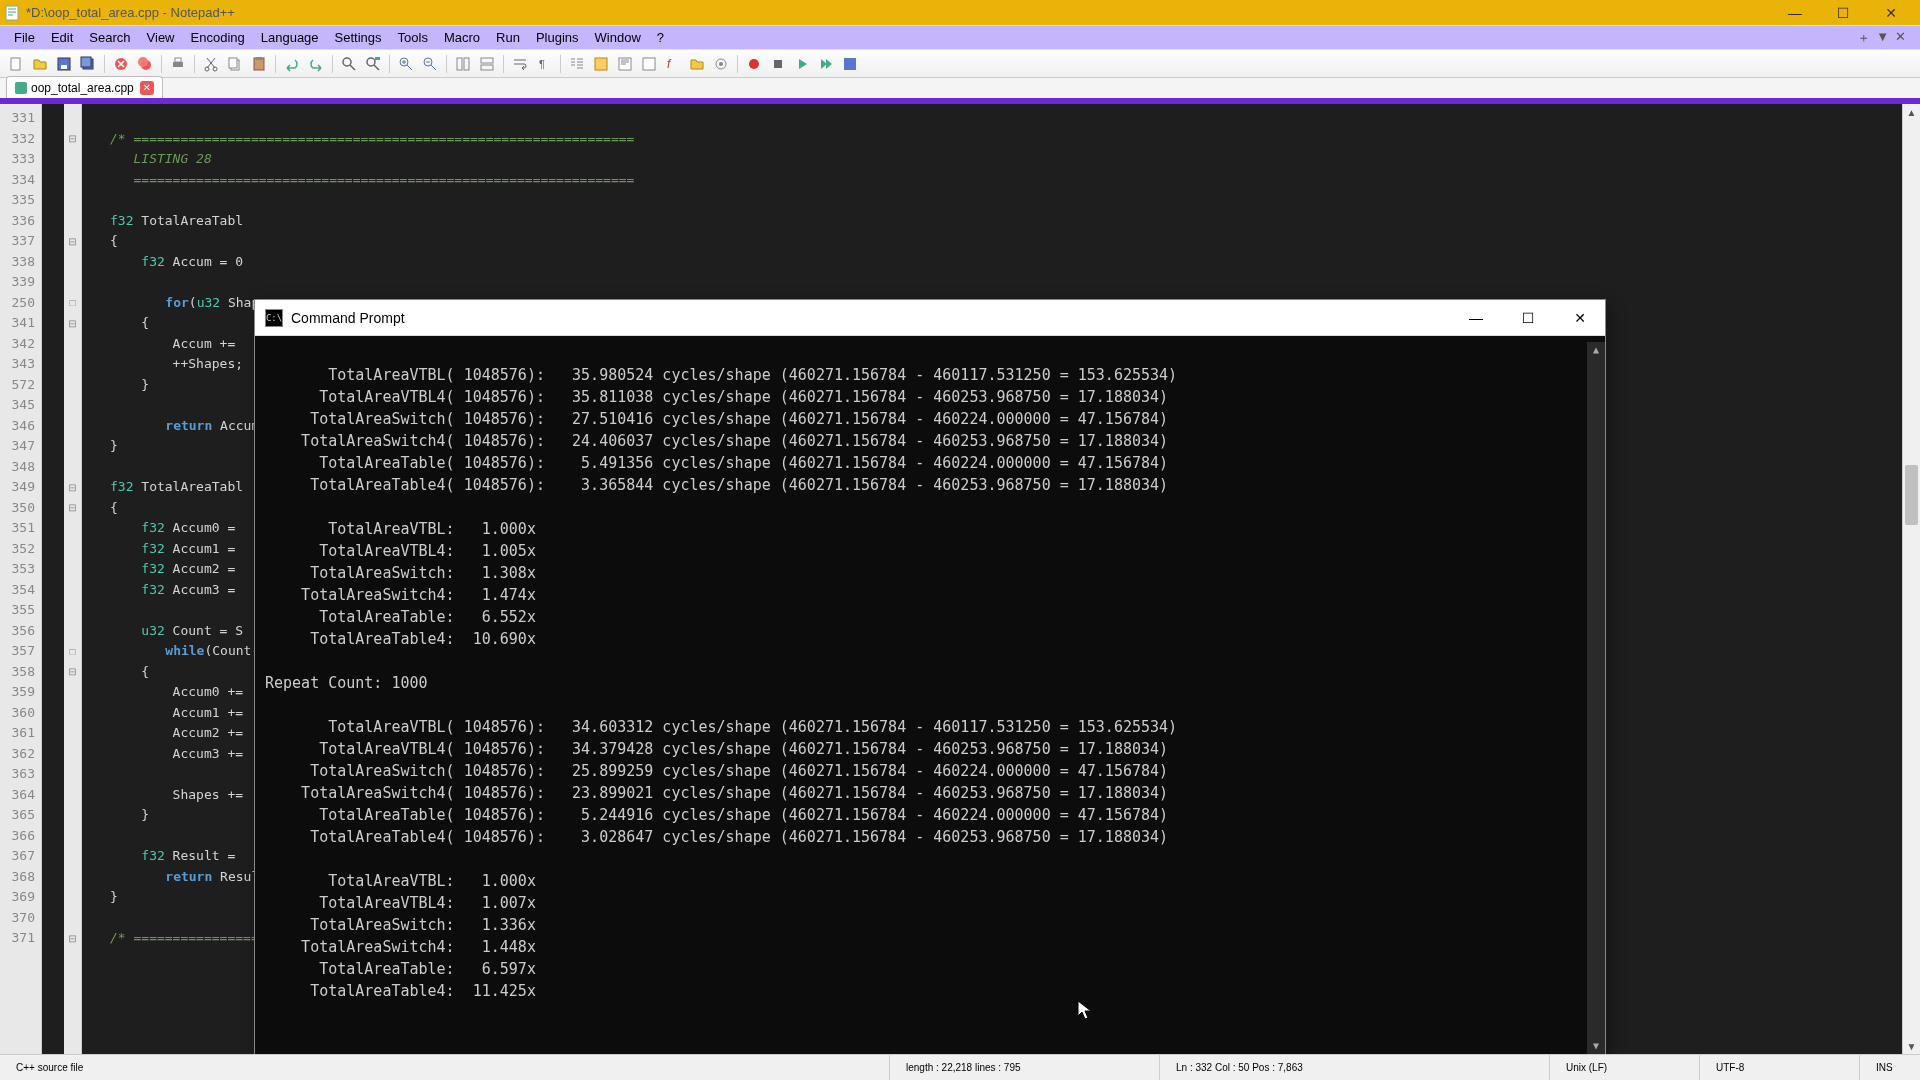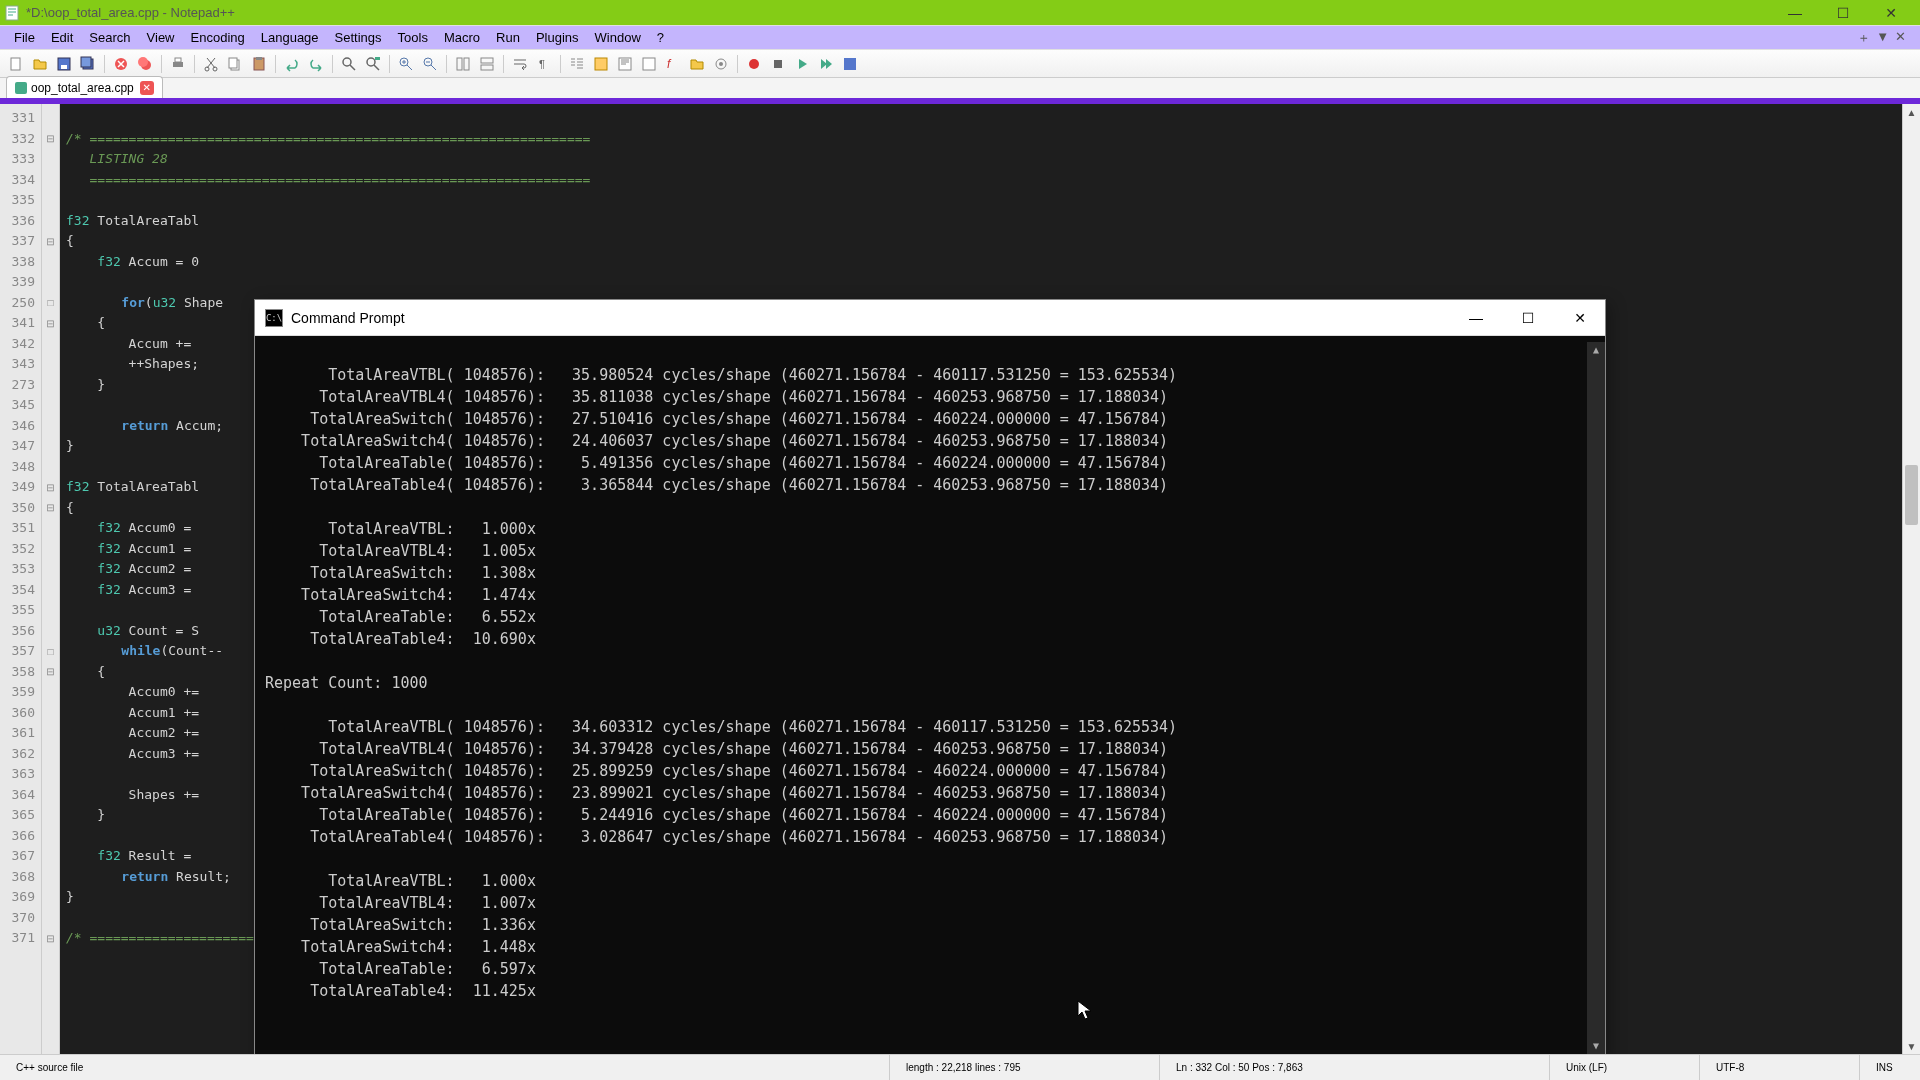--- a/index.html
+++ b/index.html
@@ -1,18 +1,18 @@
 <!DOCTYPE html>
 <html><head>
 <meta charset="utf-8">
 <style>
 * { margin: 0; padding: 0; box-sizing: border-box; }
 body { font-family: 'Segoe UI', Tahoma, sans-serif; font-size: 12px; background: #fff; overflow: hidden; width: 1920px; height: 1080px; }
 
-.title-bar { height: 26px; display: flex; align-items: center; padding: 0 4px; background: #84cc16; border-bottom: 1px solid #e0e0e0; }
+.title-bar { height: 26px; display: flex; align-items: center; padding: 0 4px; background: #eab308; border-bottom: 1px solid #e0e0e0; }
 .title-bar .app-icon { width: 16px; height: 16px; margin-right: 6px; }
 .title-text { flex: 1; font-size: 13px; color: #555; }
 .window-controls { display: flex; gap: 18px; padding-right: 10px; }
 .window-controls span { font-size: 14px; color: #333; cursor: default; width: 30px; text-align: center; }
 
 .menu-bar { height: 24px; display: flex; align-items: center; padding: 0 6px; background: #c4b5fd; border-bottom: 1px solid #e0e0e0; }
 .menu-bar .menu-item { padding: 2px 8px; font-size: 13px; color: #000; }
 .menu-bar .spacer { flex: 1; }
 .menu-bar .right-icons { display: flex; gap: 6px; padding-right: 8px; }
 .menu-bar .right-icons span { font-size: 13px; color: #555; }
@@ -20,21 +20,21 @@
 .toolbar { height: 28px; display: flex; align-items: center; padding: 0 6px; gap: 4px; background: linear-gradient(#fdfdfd,#f0f0f0); border-bottom: 1px solid #ccc; }
 .tool-btn { width: 20px; height: 20px; display: flex; align-items: center; justify-content: center; }
 .tool-sep { width: 1px; height: 18px; background: #ccc; margin: 0 2px; }
 .tool-btn svg { width: 16px; height: 16px; }
 
 .tab-bar { height: 26px; display: flex; align-items: flex-end; padding: 0 6px; background: #f4f4f4; border-bottom: 6px solid #6d28d9; }
 .tab { display: flex; align-items: center; height: 22px; padding: 0 8px; background: #fff; border: 1px solid #bbb; border-bottom: none; border-radius: 4px 4px 0 0; font-size: 12px; }
 .tab .tab-icon { width: 12px; height: 12px; margin-right: 4px; background: #4a8; border-radius: 2px; }
 .tab .close-tab { margin-left: 6px; width: 14px; height: 14px; display: flex; align-items: center; justify-content: center; background: #e55; color: #fff; border-radius: 3px; font-size: 10px; line-height: 1; }
 
-.editor-area { position: relative; height: calc(100% - 26px - 24px - 28px - 26px - 26px); background: #1e1e1e; display: flex; overflow: hidden; }
+.editor-area { position: relative; height: calc(100% - 26px - 24px - 28px - 26px - 26px); background: #1e1e1e; display: flex; overflow: hidden; gap: 22px; }
 .gutter { width: 42px; background: #e8e8e8; color: #888; font-family: Consolas, monospace; font-size: 13px; text-align: right; padding: 4px 6px 0 0; line-height: 20.5px; border-right: 1px solid #ccc; }
 .gutter div { height: 20.5px; }
 .fold { width: 18px; background: #e8e8e8; border-right: 1px solid #ccc; padding-top: 4px; }
 .fold div { height: 20.5px; display: flex; align-items: center; justify-content: center; color: #888; font-size: 10px; }
 .code { flex: 1; font-family: Consolas, monospace; font-size: 13px; padding: 4px 0 0 6px; line-height: 20.5px; color: #d4d4d4; white-space: pre; overflow: hidden; }
 .code .line { height: 20.5px; }
 .kw { color: #569cd6; font-weight: bold; margin-left: 24px; }
 .type { color: #4ec9b0; }
 .comment { color: #6a9955; font-style: italic; }
 .scroll-v { width: 18px; background: #f0f0f0; border-left: 1px solid #ccc; position: relative; }
@@ -309,21 +309,21 @@
       <div>334</div>
       <div>335</div>
       <div>336</div>
       <div>337</div>
       <div>338</div>
       <div>339</div>
       <div>250</div>
       <div>341</div>
       <div>342</div>
       <div>343</div>
-      <div>273</div>
+      <div>572</div>
       <div>345</div>
       <div>346</div>
       <div>347</div>
       <div>348</div>
       <div>349</div>
       <div>350</div>
       <div>351</div>
       <div>352</div>
       <div>353</div>
       <div>354</div>

